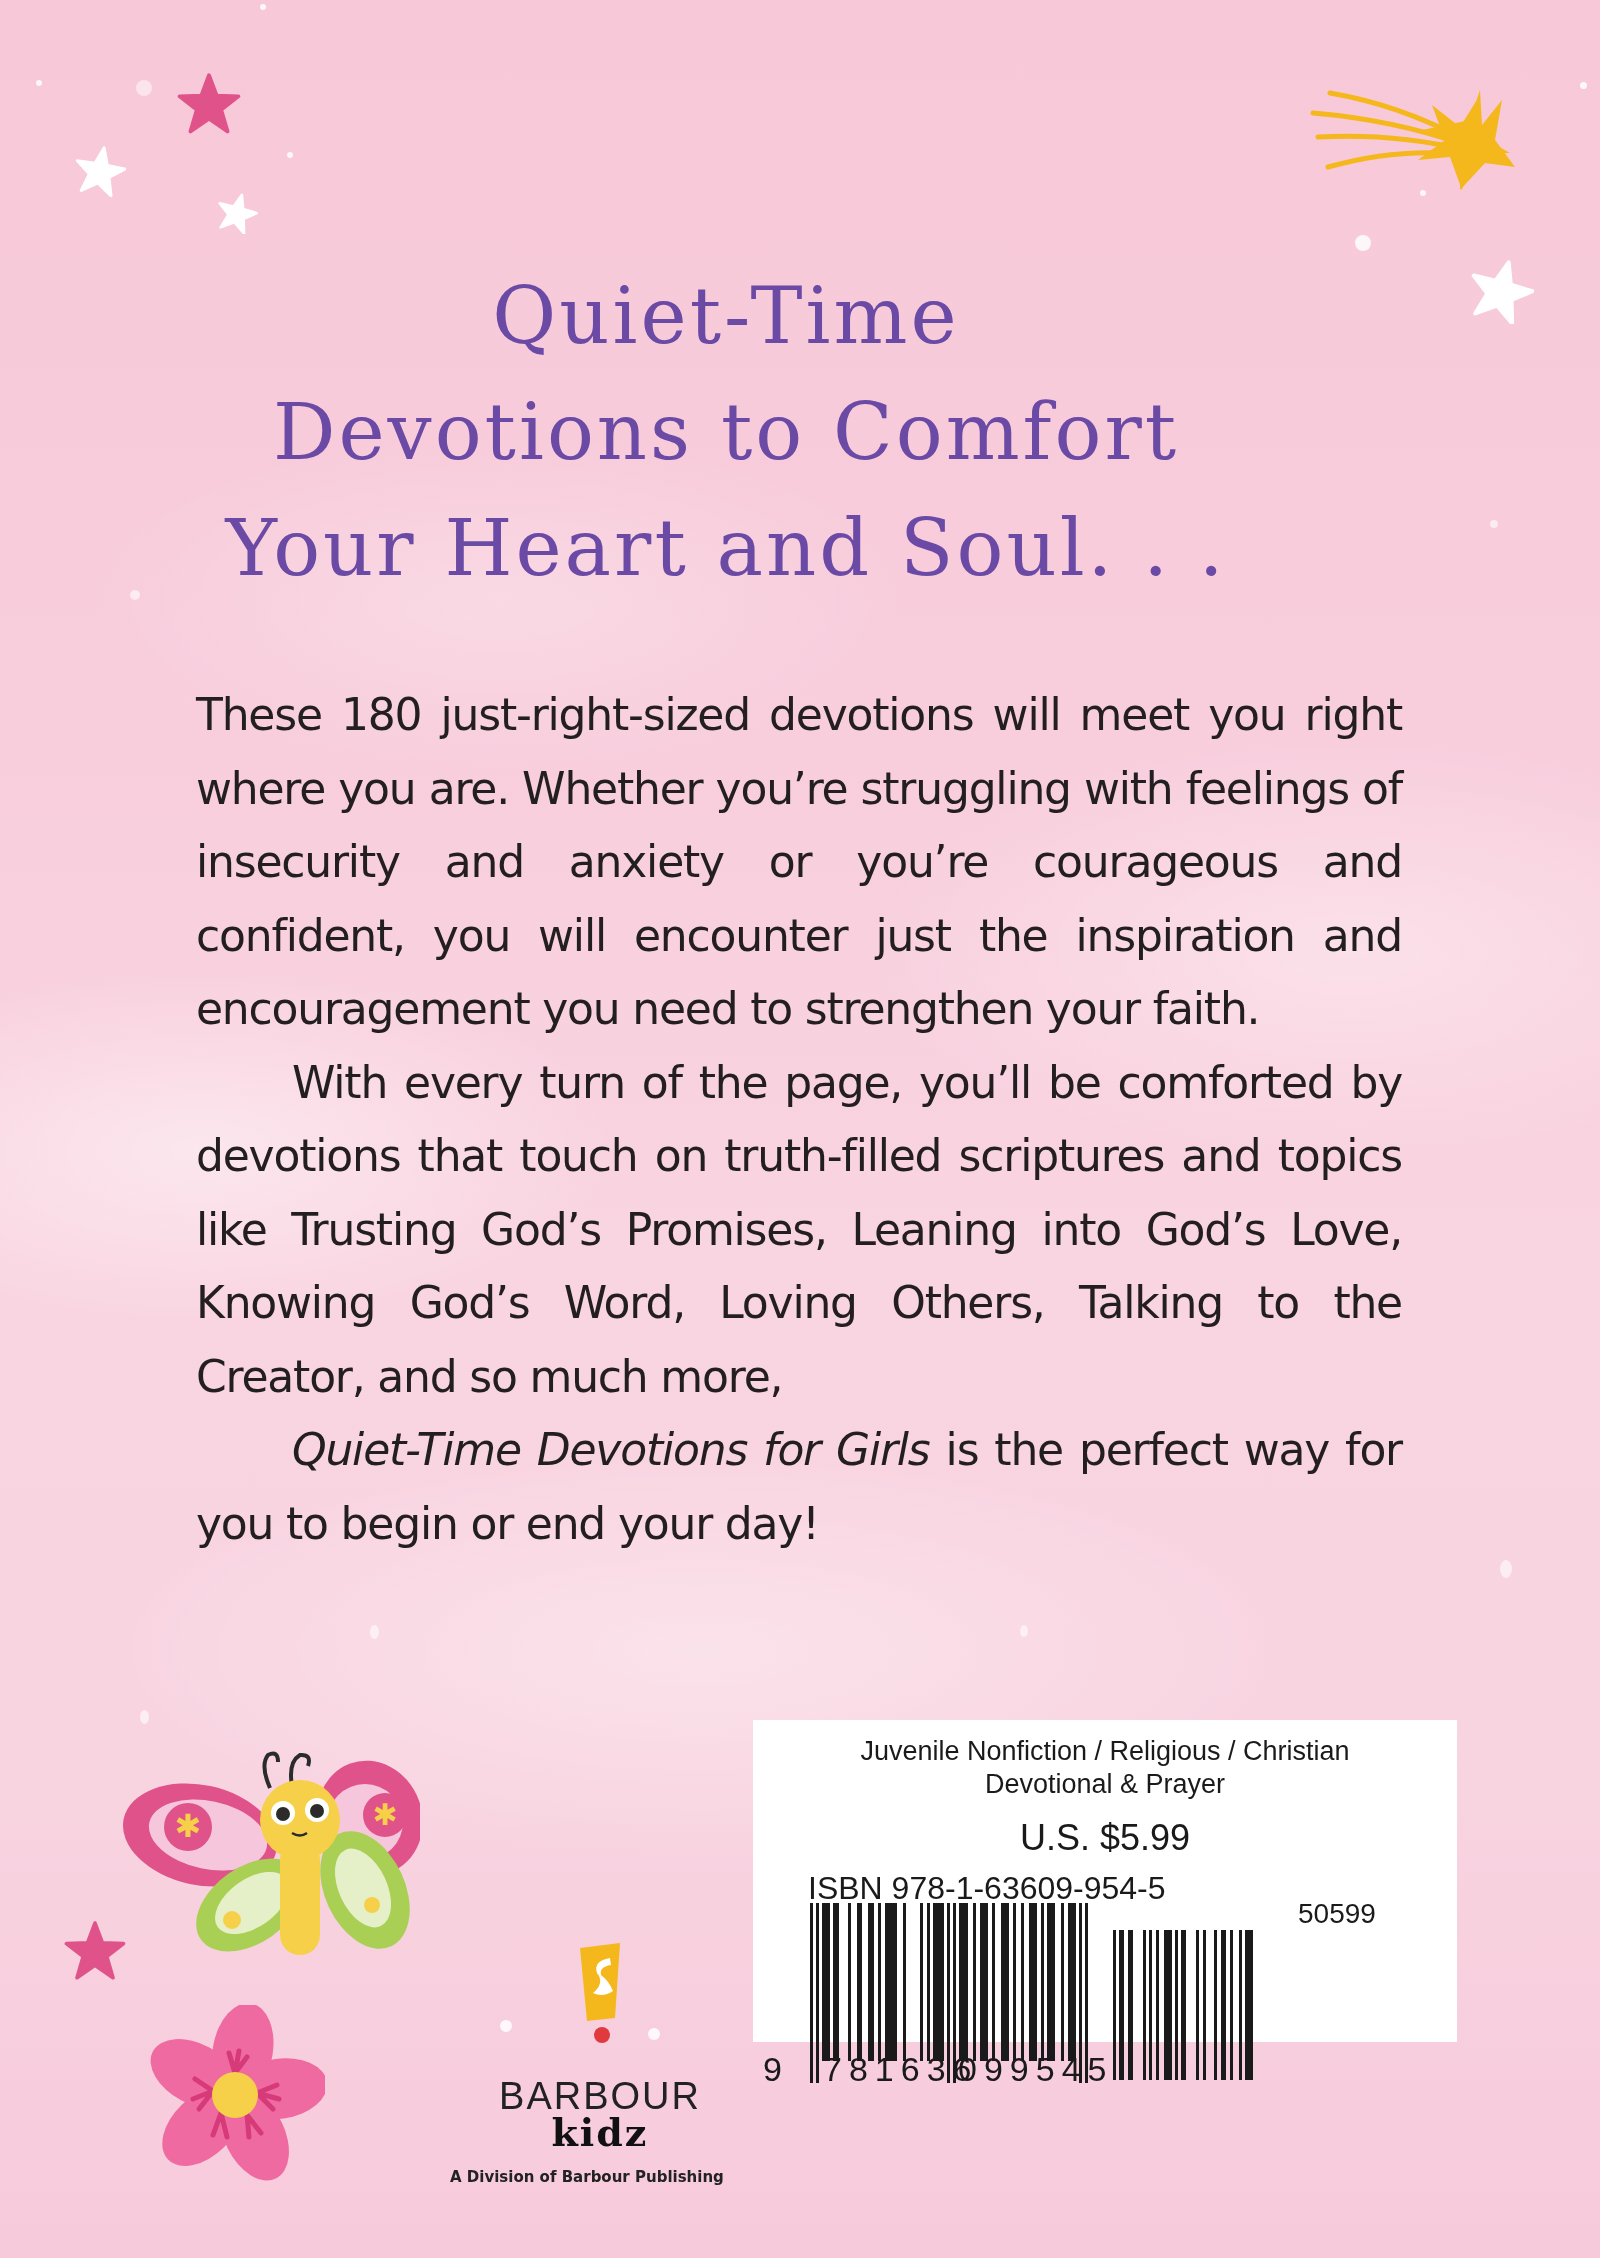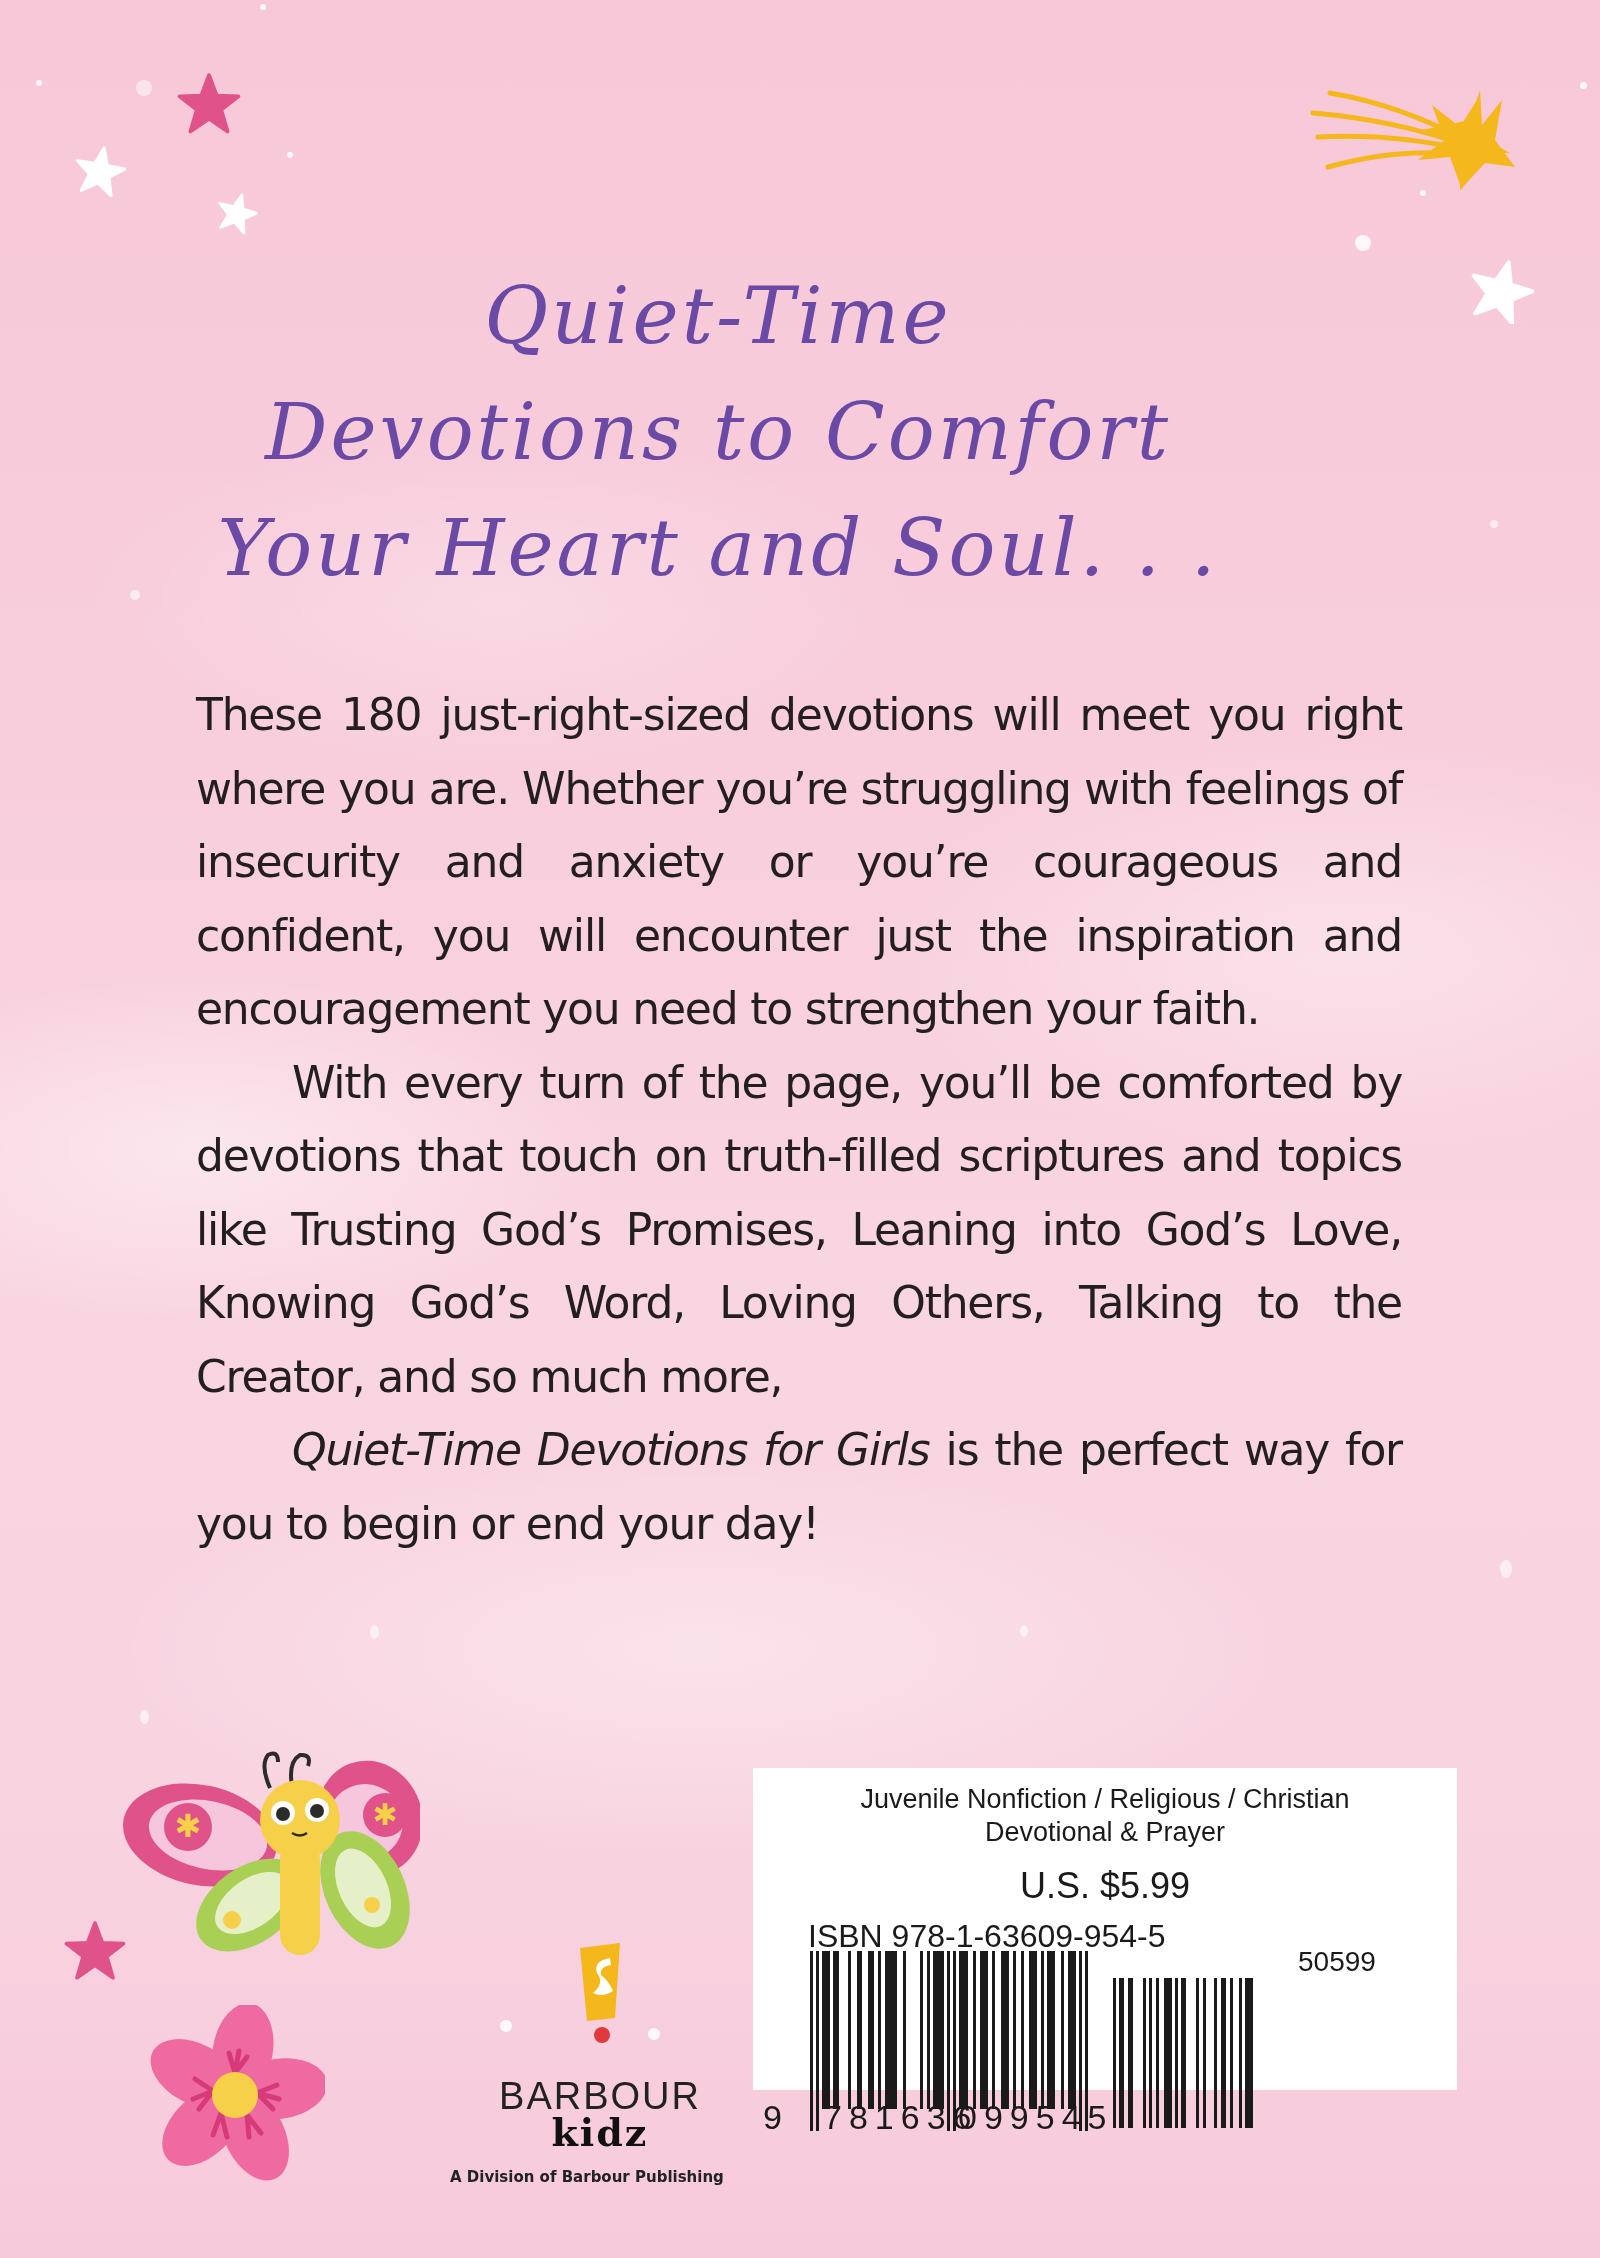--- a/index.html
+++ b/index.html
@@ -8,33 +8,33 @@
   .cover { position:absolute; left:0; top:0; width:1600px; height:2258px; overflow:hidden;
     background:
       radial-gradient(ellipse 600px 260px at 200px 1150px, rgba(255,255,255,0.45), rgba(255,255,255,0) 70%),
       radial-gradient(ellipse 700px 300px at 1350px 950px, rgba(255,255,255,0.35), rgba(255,255,255,0) 70%),
       radial-gradient(ellipse 900px 300px at 700px 1650px, rgba(255,255,255,0.35), rgba(255,255,255,0) 70%),
       radial-gradient(ellipse 600px 240px at 500px 600px, rgba(255,255,255,0.25), rgba(255,255,255,0) 70%),
       linear-gradient(180deg, #f7c8d8 0%, #f8cddc 30%, #f9d4e1 55%, #f8d3e0 80%, #f7cadb 100%);
   }
   .dot { position:absolute; border-radius:50%; background:#fff; opacity:0.85; }
   .abs { position:absolute; }
-  .heading { position:absolute; left:4px; top:258px; width:1428px; text-align:center;
+  .heading { position:absolute; left:12px; top:258px; width:1428px; text-align:center;
     color:#6b4aa6; font-family:"DejaVu Serif", serif; font-size:78px; line-height:116px;
-    letter-spacing:3px; font-style:italic; }
+    letter-spacing:3px; }
   .heading div { white-space:nowrap; }
   .body-text { position:absolute; left:196px; top:678px; width:1206px;
     font-family:"DejaVu Sans", sans-serif; font-size:44px; line-height:73.5px;
     color:#231f20; text-align:justify; letter-spacing:-1.2px; }
   .body-text p { margin:0; }
   .body-text .indent { text-indent:96px; }
   .body-text em { font-style:italic; }
   .ages { position:absolute; left:753px; top:1708px; width:704px; text-align:center;
     font-size:34px; color:#1a1a1a; }
-  .label-box { position:absolute; left:753px; top:1768px; width:704px; height:322px; background:#fff;text-decoration:underline; }
+  .label-box { position:absolute; left:753px; top:1720px; width:704px; height:322px; background:#fff;text-decoration:underline; }
   .lb-cat { position:absolute; left:0; top:15px; width:704px; text-align:center; font-size:27px; line-height:33px; color:#1a1a1a; }
   .lb-price { position:absolute; left:0; top:97px; width:704px; text-align:center; font-size:36px; color:#1a1a1a; }
   .lb-isbn { position:absolute; left:55px; top:150px; font-size:32px; color:#1a1a1a; }
   .lb-addon-num { position:absolute; left:545px; top:178px; font-size:28px; color:#1a1a1a; }
   .bc-main { position:absolute; left:57px; top:183px; }
   .bc-addon { position:absolute; left:360px; top:210px; }
   .bc-digits { position:absolute; left:10px; top:330px; font-size:34px; color:#1a1a1a; letter-spacing:1px; }
   .bc-digits span { position:absolute; white-space:nowrap; }
   .logo { position:absolute; left:460px; top:1940px; width:280px; text-align:center; }
   .logo-barbour { position:absolute; left:0; top:135px; width:280px; text-align:center;

